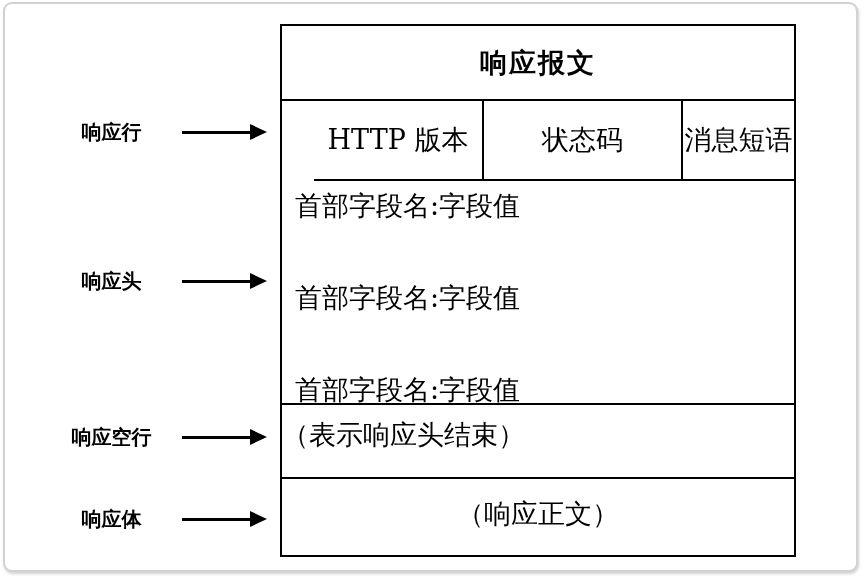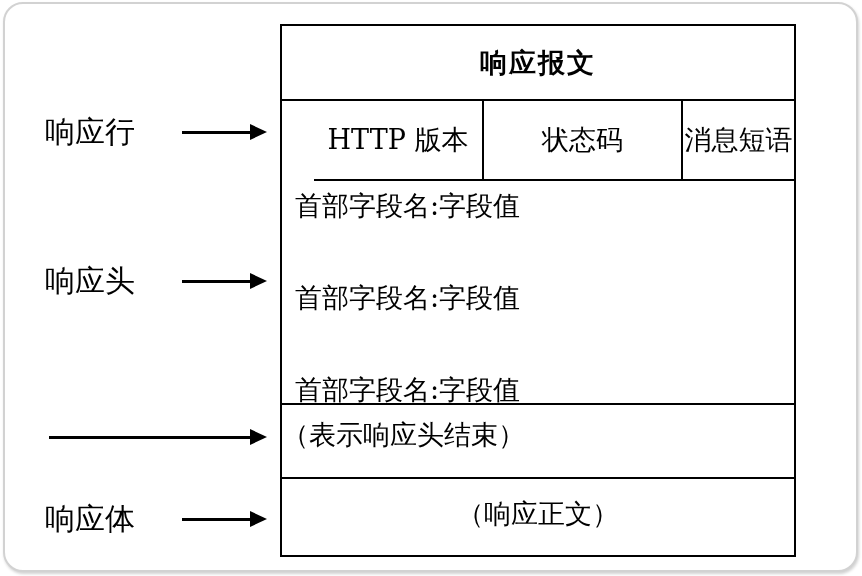--- a/index.html
+++ b/index.html
@@ -11,21 +11,21 @@
     background: #ffffff;
     font-family: "DejaVu Serif", "Liberation Serif", serif;
     color: #000000;
     overflow: hidden;
   }
   .card {
     position: absolute;
     left: 3px; top: 2px; right: 4px; bottom: 4px;
     background: #ffffff;
     border: 2px solid #d2d2d2;
-    border-radius: 20px;
+    border-radius: 9px;
     box-shadow: 1px 2px 3px rgba(0,0,0,0.18);
   }
   
   .msg-table {
     position: absolute;
     left: 275px; top: 20px;
     width: 516px; height: 533px;
     border: 2px solid #000000;
     display: flex;
     flex-direction: column;
@@ -75,23 +75,24 @@
   .annotation {
     position: absolute;
     left: 40px;
     width: 222px;
     height: 40px;
     display: flex;
     align-items: center;
   }
   .annotation .ann-label {
     width: 133px;
-    text-align: left;
-    font-size: 30px;
+    text-align: center;
+    font-size: 20px;
     white-space: nowrap;
+    font-weight: bold;
   }
   .annotation.a1 { top: 108px; }
   .annotation.a2 { top: 257px; }
   .annotation.a3 { top: 413px; }
   .annotation.a4 { top: 495px; }
   .arrow {
     flex: 1;
     display: flex;
     align-items: center;
     margin-left: 4px;
@@ -145,20 +146,21 @@
 
     <div class="annotation a2">
       <span class="ann-label">响应头</span>
       <span class="arrow">
         <span class="arrow-line"></span>
         <span class="arrow-head"></span>
       </span>
     </div>
 
     <div class="annotation a3">
+      <span class="ann-label">响应空行</span>
       <span class="arrow">
         <span class="arrow-line"></span>
         <span class="arrow-head"></span>
       </span>
     </div>
 
     <div class="annotation a4">
       <span class="ann-label">响应体</span>
       <span class="arrow">
         <span class="arrow-line"></span>

